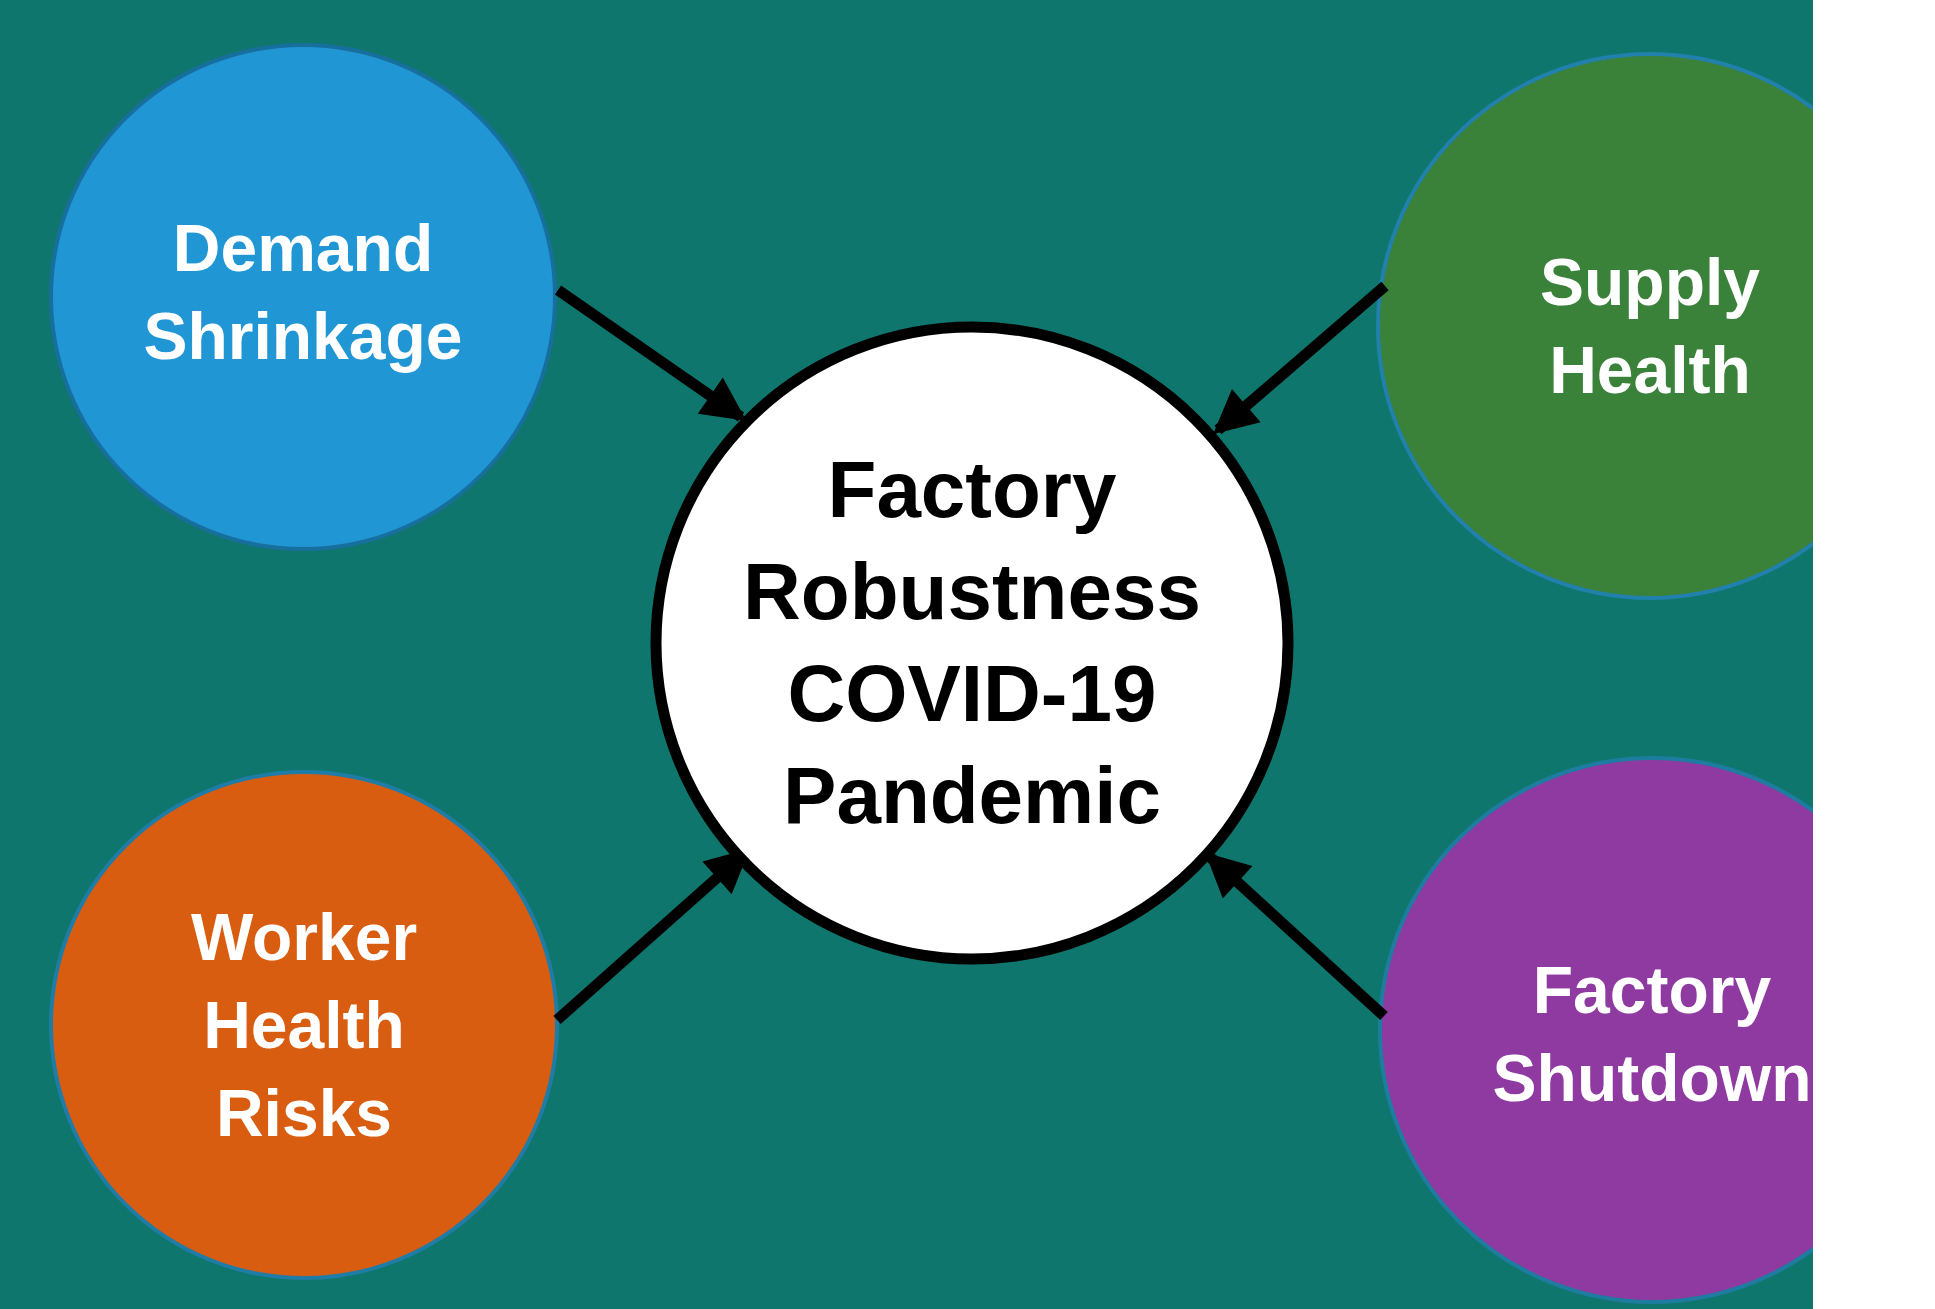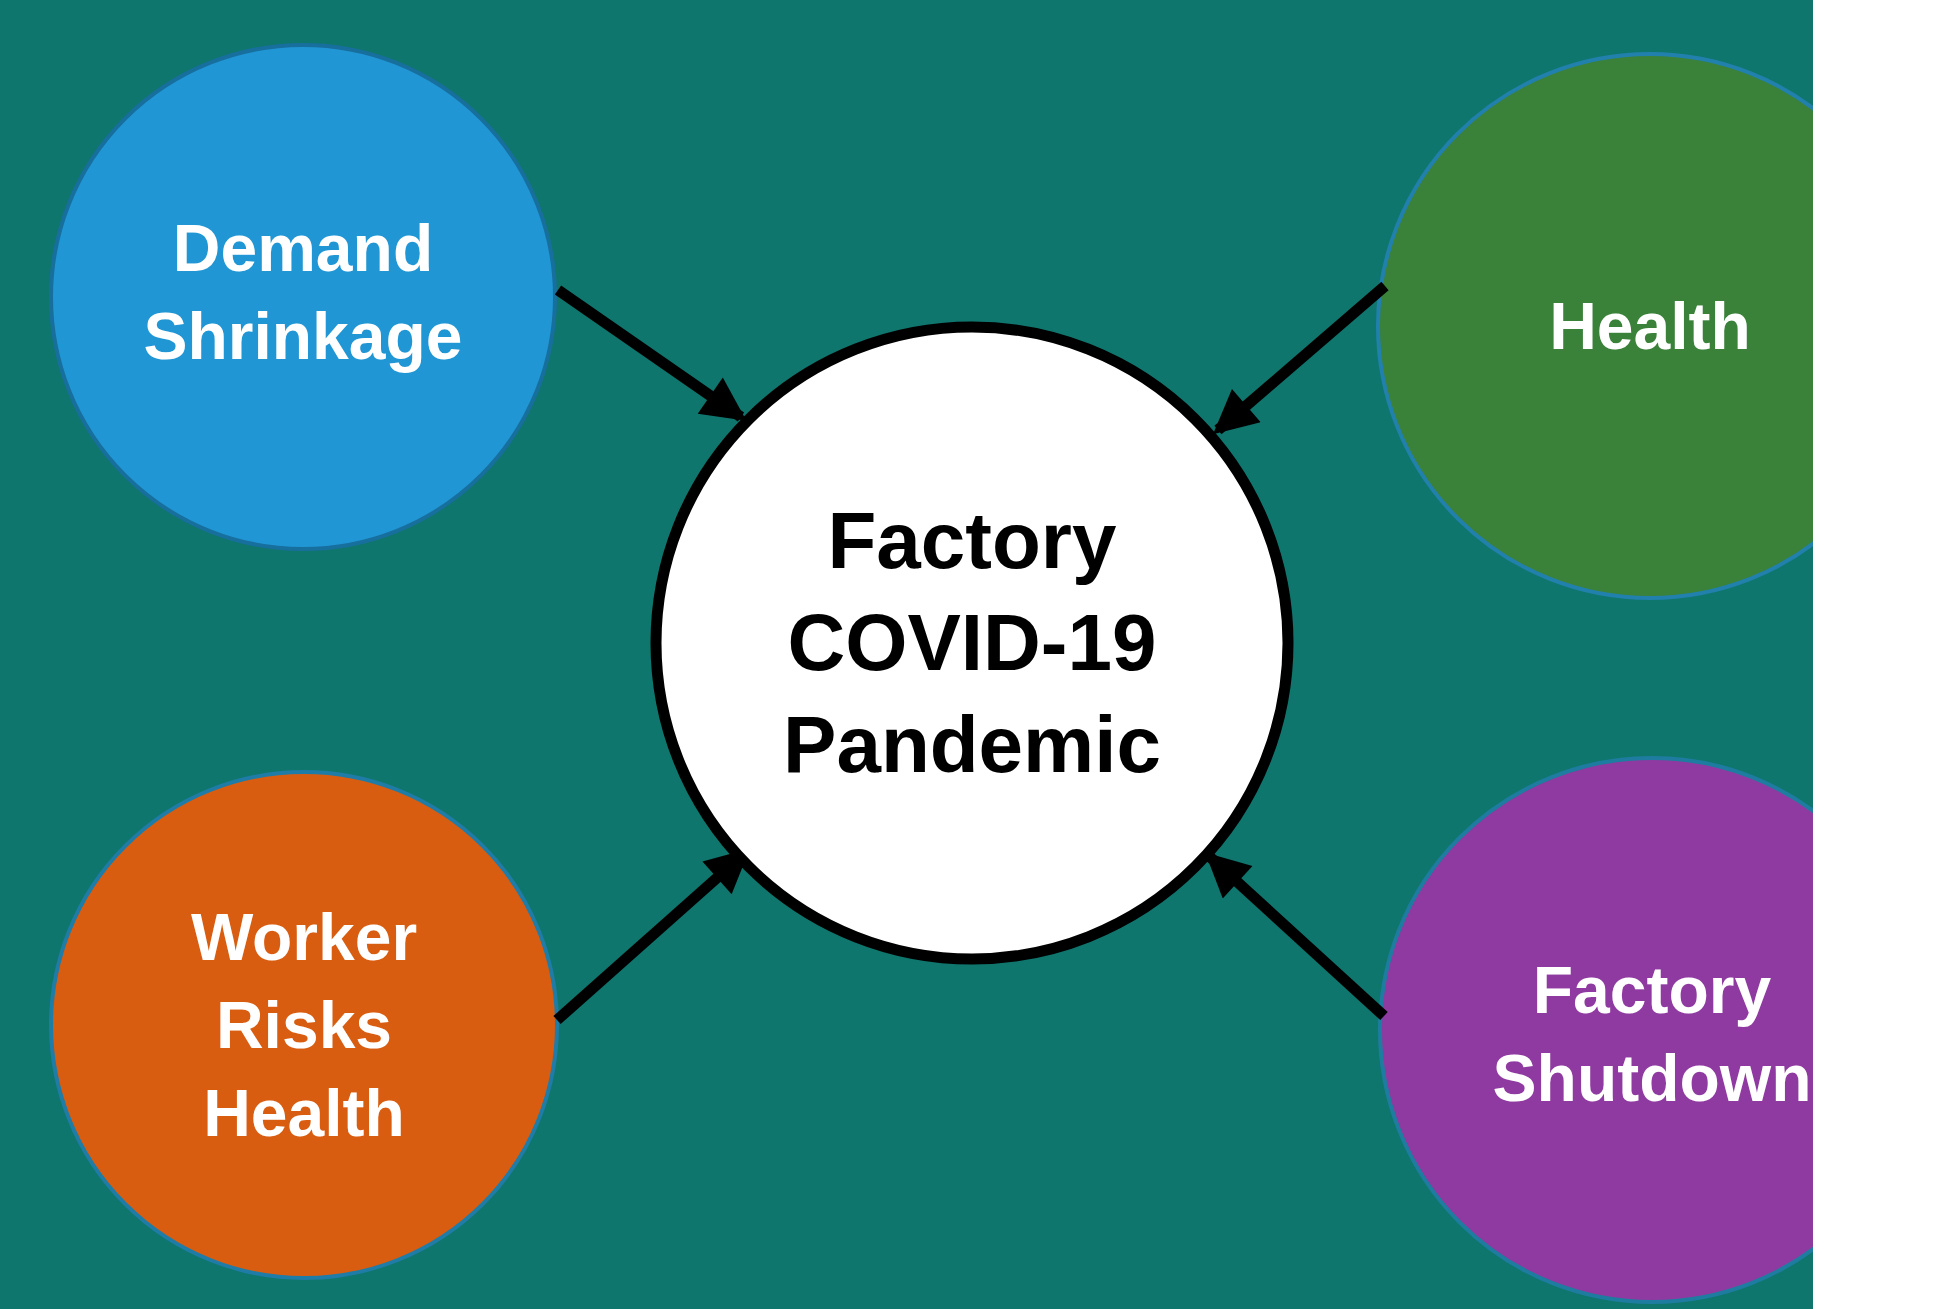--- a/index.html
+++ b/index.html
@@ -75,33 +75,35 @@
     <circle cx="972" cy="643" r="316" stroke-width="11" fill="#FFFFFF"></circle>
     <circle cx="972" cy="643" r="316" fill="none" stroke-width="11" stroke="#000000"></circle>
   </svg>
 
   <div class="label outer label-demand">
     <div>Demand</div>
     <div>Shrinkage</div>
   </div>
 
   <div class="label outer label-supply">
+    <div>Supply</div>
     <div>Health</div>
   </div>
 
   <div class="label outer label-worker">
     <div>Worker</div>
+    <div>Health</div>
     <div>Risks</div>
-    <div>Health</div>
   </div>
 
   <div class="label outer label-shutdown">
     <div>Factory</div>
     <div>Shutdown</div>
   </div>
 
   <div class="label hub label-center">
     <div>Factory</div>
+    <div>Robustness</div>
     <div>COVID-19</div>
     <div>Pandemic</div>
   </div>
 
 </div>
 
 </body></html>

